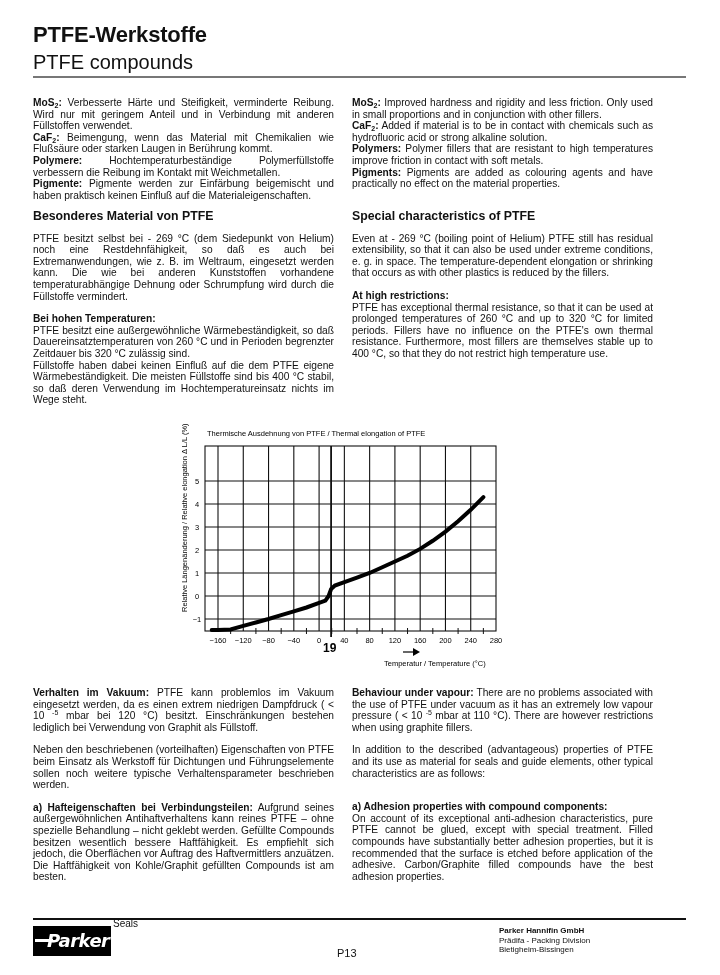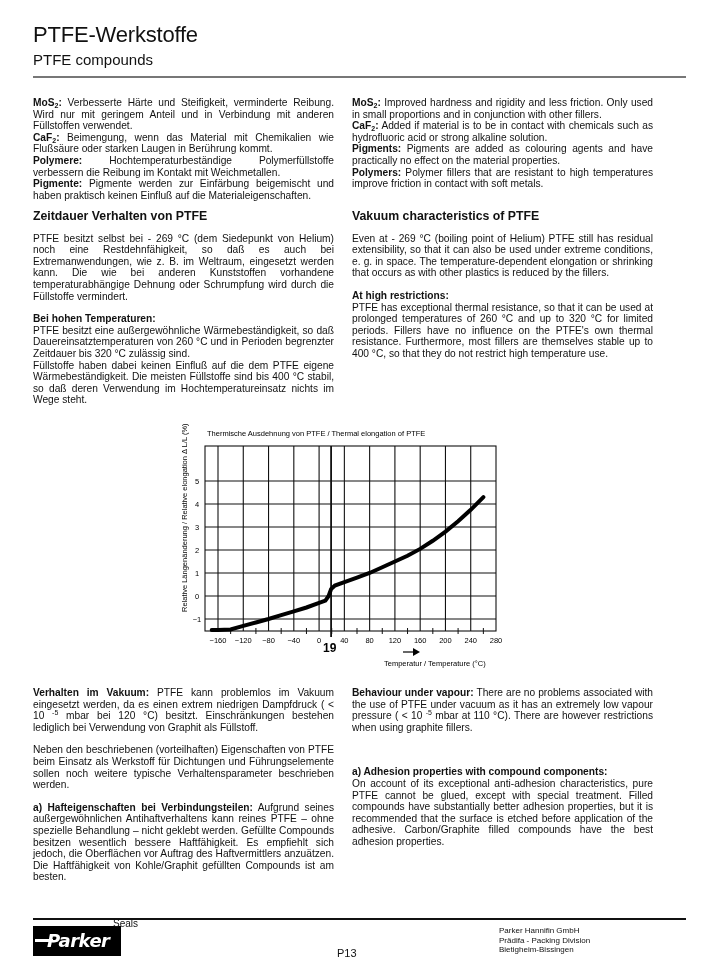--- a/index.html
+++ b/index.html
@@ -1,74 +1,74 @@
 <!DOCTYPE html>
 <html><head>
 <meta charset="utf-8">
 <style>
   html, body { margin:0; padding:0; background:#fff; }
   body { width:720px; height:975px; position:relative; overflow:hidden;
          font-family:"Liberation Sans", sans-serif; color:#111; }
   .abs { position:absolute; }
-  #title { left:33px; top:22px; font-size:22px; font-weight:normal; letter-spacing:-0.2px;text-align:center; }
-  #subtitle { left:33px; top:51px; font-size:15px; }
+  #title { left:33px; top:22px; font-size:22px; font-weight:bold; letter-spacing:-0.2px;text-align:center; }
+  #subtitle { left:33px; top:51px; font-size:20px; }
   #top-rule { left:33px; top:76px; width:653px; height:2px; background:#777; }
   .col { position:absolute; width:301px; font-size:10.2px; line-height:11.6px; text-align:justify; }
   .col.left { left:33px; }
   .col.right { left:352px; }
   .col p { margin:0; }
   .col b { font-weight:bold; }
   .col sub { font-size:7px; vertical-align:-2px; line-height:0; }
   .col sup { font-size:7px; vertical-align:4px; line-height:0; }
   .sec-h { font-size:12.3px; font-weight:bold; }
   .sub-h { font-weight:bold; }
   .gap { height:11px; }
   #footer-rule { left:33px; top:918px; width:653px; height:2px; background:#111; }
-  #logo { left:33px; top:926px; width:88px; height:30px; background:#000;text-decoration:underline; }
+  #logo { left:33px; top:926px; width:78px; height:30px; background:#000;text-decoration:underline; }
   #logo-text { position:absolute; left:14px; top:4px; color:#fff; font-weight:bold; font-size:18px; font-style:italic; letter-spacing:-0.5px; font-family:"DejaVu Sans", sans-serif; }
   #logo-bar { position:absolute; left:2px; top:13px; width:18px; height:3px; background:#fff; }
   #seals { left:113px; top:918px; font-size:10px; }
   #page-num { left:337px; top:927px; font-size:11px;margin-top:20px; }
   #company { left:499px; top:926px; font-size:8px; line-height:9.5px; }
-  #company .cn { font-weight:normal; }
+  #company .cn { font-weight:bold; }
   #chart { left:170px; top:420px; }
 </style>
 </head>
 <body>
 
 <div id="title" class="abs">PTFE-Werkstoffe</div>
 <div id="subtitle" class="abs">PTFE compounds</div>
 <div id="top-rule" class="abs"></div>
 
 <div class="col left" style="top:97px;">
   <p><b><span>MoS</span><sub>2</sub><span>:</span></b><span> Verbesserte Härte und Steifigkeit, verminderte Reibung. Wird nur mit geringem Anteil und in Verbindung mit anderen Füllstoffen verwendet.</span></p>
   <p><b><span>CaF</span><sub>2</sub><span>:</span></b><span> Beimengung, wenn das Material mit Chemikalien wie Flußsäure oder starken Laugen in Berührung kommt.</span></p>
   <p><b>Polymere:</b><span> Hochtemperaturbeständige Polymerfüllstoffe verbessern die Reibung im Kontakt mit Weichmetallen.</span></p>
   <p><b>Pigmente:</b><span> Pigmente werden zur Einfärbung beigemischt und haben praktisch keinen Einfluß auf die Materialeigenschaften.</span></p>
 </div>
 
 <div class="col right" style="top:97px;">
   <p><b><span>MoS</span><sub>2</sub><span>:</span></b><span> Improved hardness and rigidity and less friction. Only used in small proportions and in conjunction with other fillers.</span></p>
   <p><b><span>CaF</span><sub>2</sub><span>:</span></b><span> Added if material is to be in contact with chemicals such as hydrofluoric acid or strong alkaline solution.</span></p>
+  <p><b>Polymers:</b><span> Polymer fillers that are resistant to high temperatures improve friction in contact with soft metals.</span></p>
   <p><b>Pigments:</b><span> Pigments are added as colouring agents and have practically no effect on the material properties.</span></p>
-  <p><b>Polymers:</b><span> Polymer fillers that are resistant to high temperatures improve friction in contact with soft metals.</span></p>
 </div>
 
 <div class="col left" style="top:211px;">
-  <p class="sec-h">Zeitdauer Verhalten von PTFE</p>
+  <p class="sec-h">Besonderes Material von PTFE</p>
   <div style="height:10px"></div>
   <p>PTFE besitzt selbst bei - 269 °C (dem Siedepunkt von Helium) noch eine Restdehnfähigkeit, so daß es auch bei Extremanwendungen, wie z. B. im Weltraum, eingesetzt werden kann. Die wie bei anderen Kunststoffen vorhandene temperaturabhängige Dehnung oder Schrumpfung wird durch die Füllstoffe vermindert.</p>
   <div class="gap"></div>
   <p class="sub-h">Bei hohen Temperaturen:</p>
   <p>PTFE besitzt eine außergewöhnliche Wärmebeständigkeit, so daß Dauereinsatztemperaturen von 260 °C und in Perioden begrenzter Zeitdauer bis 320 °C zulässig sind.</p>
   <p>Füllstoffe haben dabei keinen Einfluß auf die dem PTFE eigene Wärmebeständigkeit. Die meisten Füllstoffe sind bis 400 °C stabil, so daß deren Verwendung im Hochtemperatureinsatz nichts im Wege steht.</p>
 </div>
 
 <div class="col right" style="top:211px;">
-  <p class="sec-h">Vakuum characteristics of PTFE</p>
+  <p class="sec-h">Special characteristics of PTFE</p>
   <div style="height:10px"></div>
   <p>Even at - 269 °C (boiling point of Helium) PTFE still has residual extensibility, so that it can also be used under extreme conditions, e. g. in space. The temperature-dependent elongation or shrinking that occurs as with other plastics is reduced by the fillers.</p>
   <div class="gap"></div>
   <p class="sub-h">At high restrictions:</p>
   <p>PTFE has exceptional thermal resistance, so that it can be used at prolonged temperatures of 260 °C and up to 320 °C for limited periods. Fillers have no influence on the PTFE's own thermal resistance. Furthermore, most fillers are themselves stable up to 400 °C, so that they do not restrict high temperature use.</p>
 </div>
 
 <svg id="chart" class="abs" width="340" height="260" viewBox="170 420 340 260">
   <text x="207" y="436" font-size="7.5" font-family="Liberation Sans, sans-serif">Thermische Ausdehnung von PTFE / Thermal elongation of PTFE</text>
   <text transform="translate(187,612) rotate(-90)" font-size="7.5" font-family="Liberation Sans, sans-serif">Relative Längenänderung / Relative elongation Δ L/L (%)</text>
@@ -141,20 +141,21 @@
   <p><b>Verhalten im Vakuum:</b><span> PTFE kann problemlos im Vakuum eingesetzt werden, da es einen extrem niedrigen Dampfdruck ( &lt; 10 </span><sup>-5</sup><span> mbar bei 120 °C) besitzt. Einschränkungen bestehen lediglich bei Verwendung von Graphit als Füllstoff.</span></p>
   <div class="gap"></div>
   <p>Neben den beschriebenen (vorteilhaften) Eigenschaften von PTFE beim Einsatz als Werkstoff für Dichtungen und Führungselemente sollen noch weitere typische Verhaltensparameter beschrieben werden.</p>
   <div class="gap"></div>
   <p><b>a) Hafteigenschaften bei Verbindungsteilen:</b><span> Aufgrund seines außergewöhnlichen Antihaftverhaltens kann reines PTFE – ohne spezielle Behandlung – nicht geklebt werden. Gefüllte Compounds besitzen wesentlich bessere Haftfähigkeit. Es empfiehlt sich jedoch, die Oberflächen vor Auftrag des Haftvermittlers anzuätzen. Die Haftfähigkeit von Kohle/Graphit gefüllten Compounds ist am besten.</span></p>
 </div>
 
 <div class="col right" style="top:687px;">
   <p><b>Behaviour under vapour:</b><span> There are no problems associated with the use of PTFE under vacuum as it has an extremely low vapour pressure ( &lt; 10 </span><sup>-5</sup><span> mbar at 110 °C). There are however restrictions when using graphite fillers.</span></p>
   <div class="gap"></div>
+  <p>In addition to the described (advantageous) properties of PTFE and its use as material for seals and guide elements, other typical characteristics are as follows:</p>
   <div style="height:22px"></div>
   <p class="sub-h">a) Adhesion properties with compound components:</p>
   <p>On account of its exceptional anti-adhesion characteristics, pure PTFE cannot be glued, except with special treatment. Filled compounds have substantially better adhesion properties, but it is recommended that the surface is etched before application of the adhesive. Carbon/Graphite filled compounds have the best adhesion properties.</p>
 </div>
 
 <div id="footer-rule" class="abs"></div>
 <div id="logo" class="abs">
   <div id="logo-bar"></div>
   <span id="logo-text">Parker</span>
 </div>

